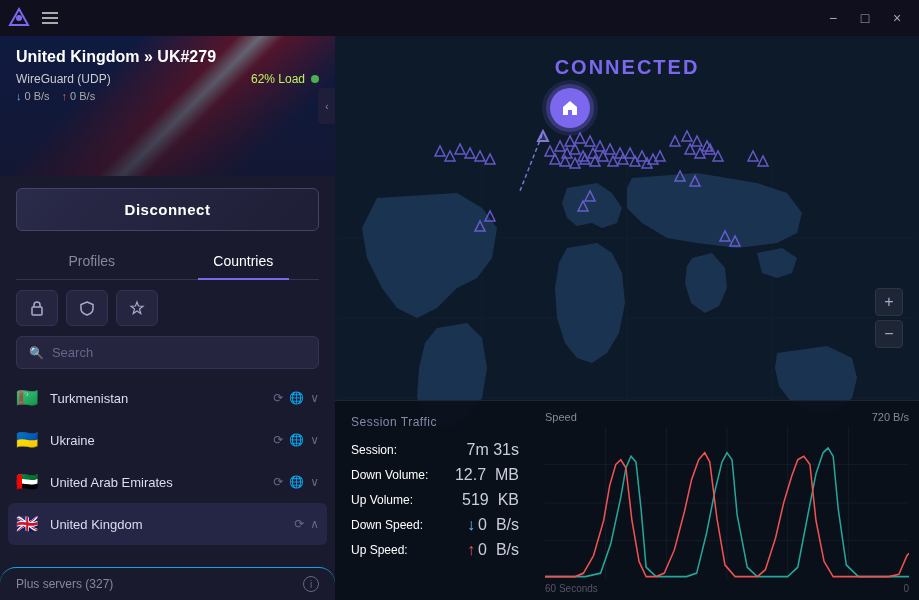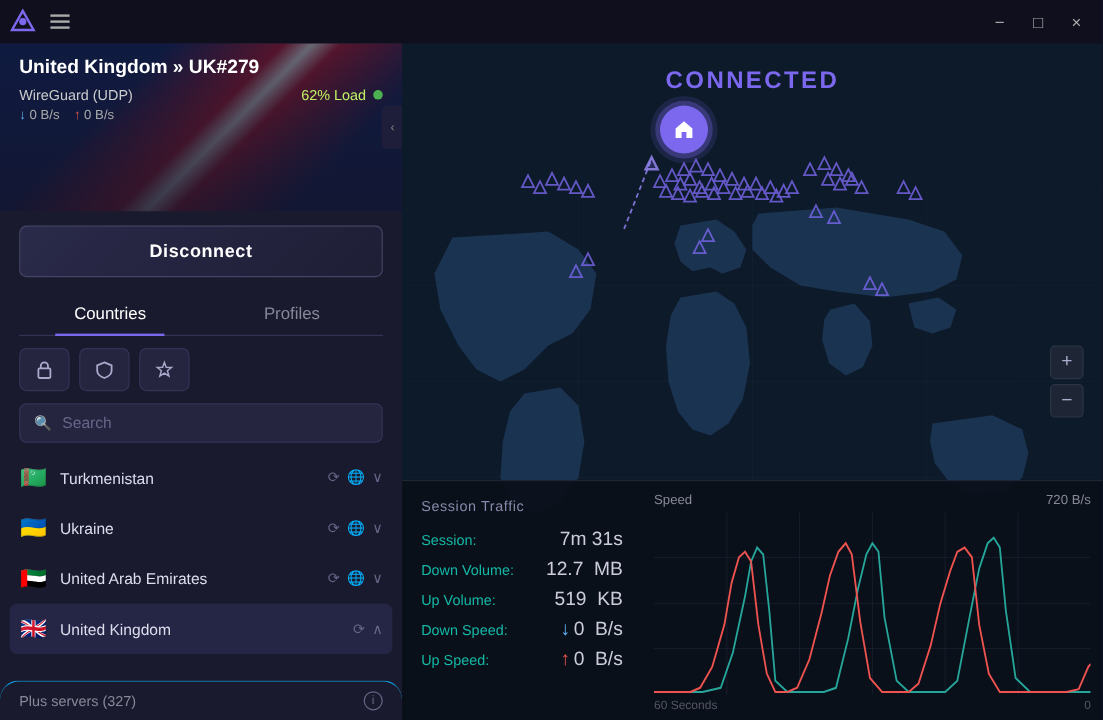--- a/index.html
+++ b/index.html
@@ -444,21 +444,21 @@
       margin-bottom: 12px;
       letter-spacing: 0.5px;
     }
     .session-row {
       display: flex;
       justify-content: space-between;
       align-items: center;
       margin-bottom: 7px;
     }
     .session-label {
-      color: #14b8a6;
+      color: #ffffff;
       font-size: 12px;
     }
     .session-value {
       color: #ccccdd;
       font-size: 16px;
       display: flex;
       align-items: center;
       gap: 3px;
     }
     .speed-arrow-down { color: #64b5f6; }
@@ -558,22 +558,22 @@
       </div>
       <div class="collapse-arrow">‹</div>
     </div>
 
     <div class="disconnect-section">
       <button class="disconnect-btn">Disconnect</button>
     </div>
 
     <div class="tabs-section">
       <div class="tabs">
+        <button class="tab">Profiles</button>
         <button class="tab active">Countries</button>
-        <button class="tab">Profiles</button>
       </div>
     </div>
 
     <div class="filter-icons">
       <div class="filter-icon-btn">
         <svg width="16" height="16" viewBox="0 0 16 16" fill="currentColor">
           <rect x="3" y="7" width="10" height="8" rx="1" fill="none" stroke="currentColor" stroke-width="1.5"></rect>
           <path d="M5 7V5a3 3 0 0 1 6 0v2" fill="none" stroke="currentColor" stroke-width="1.5"></path>
         </svg>
       </div>

